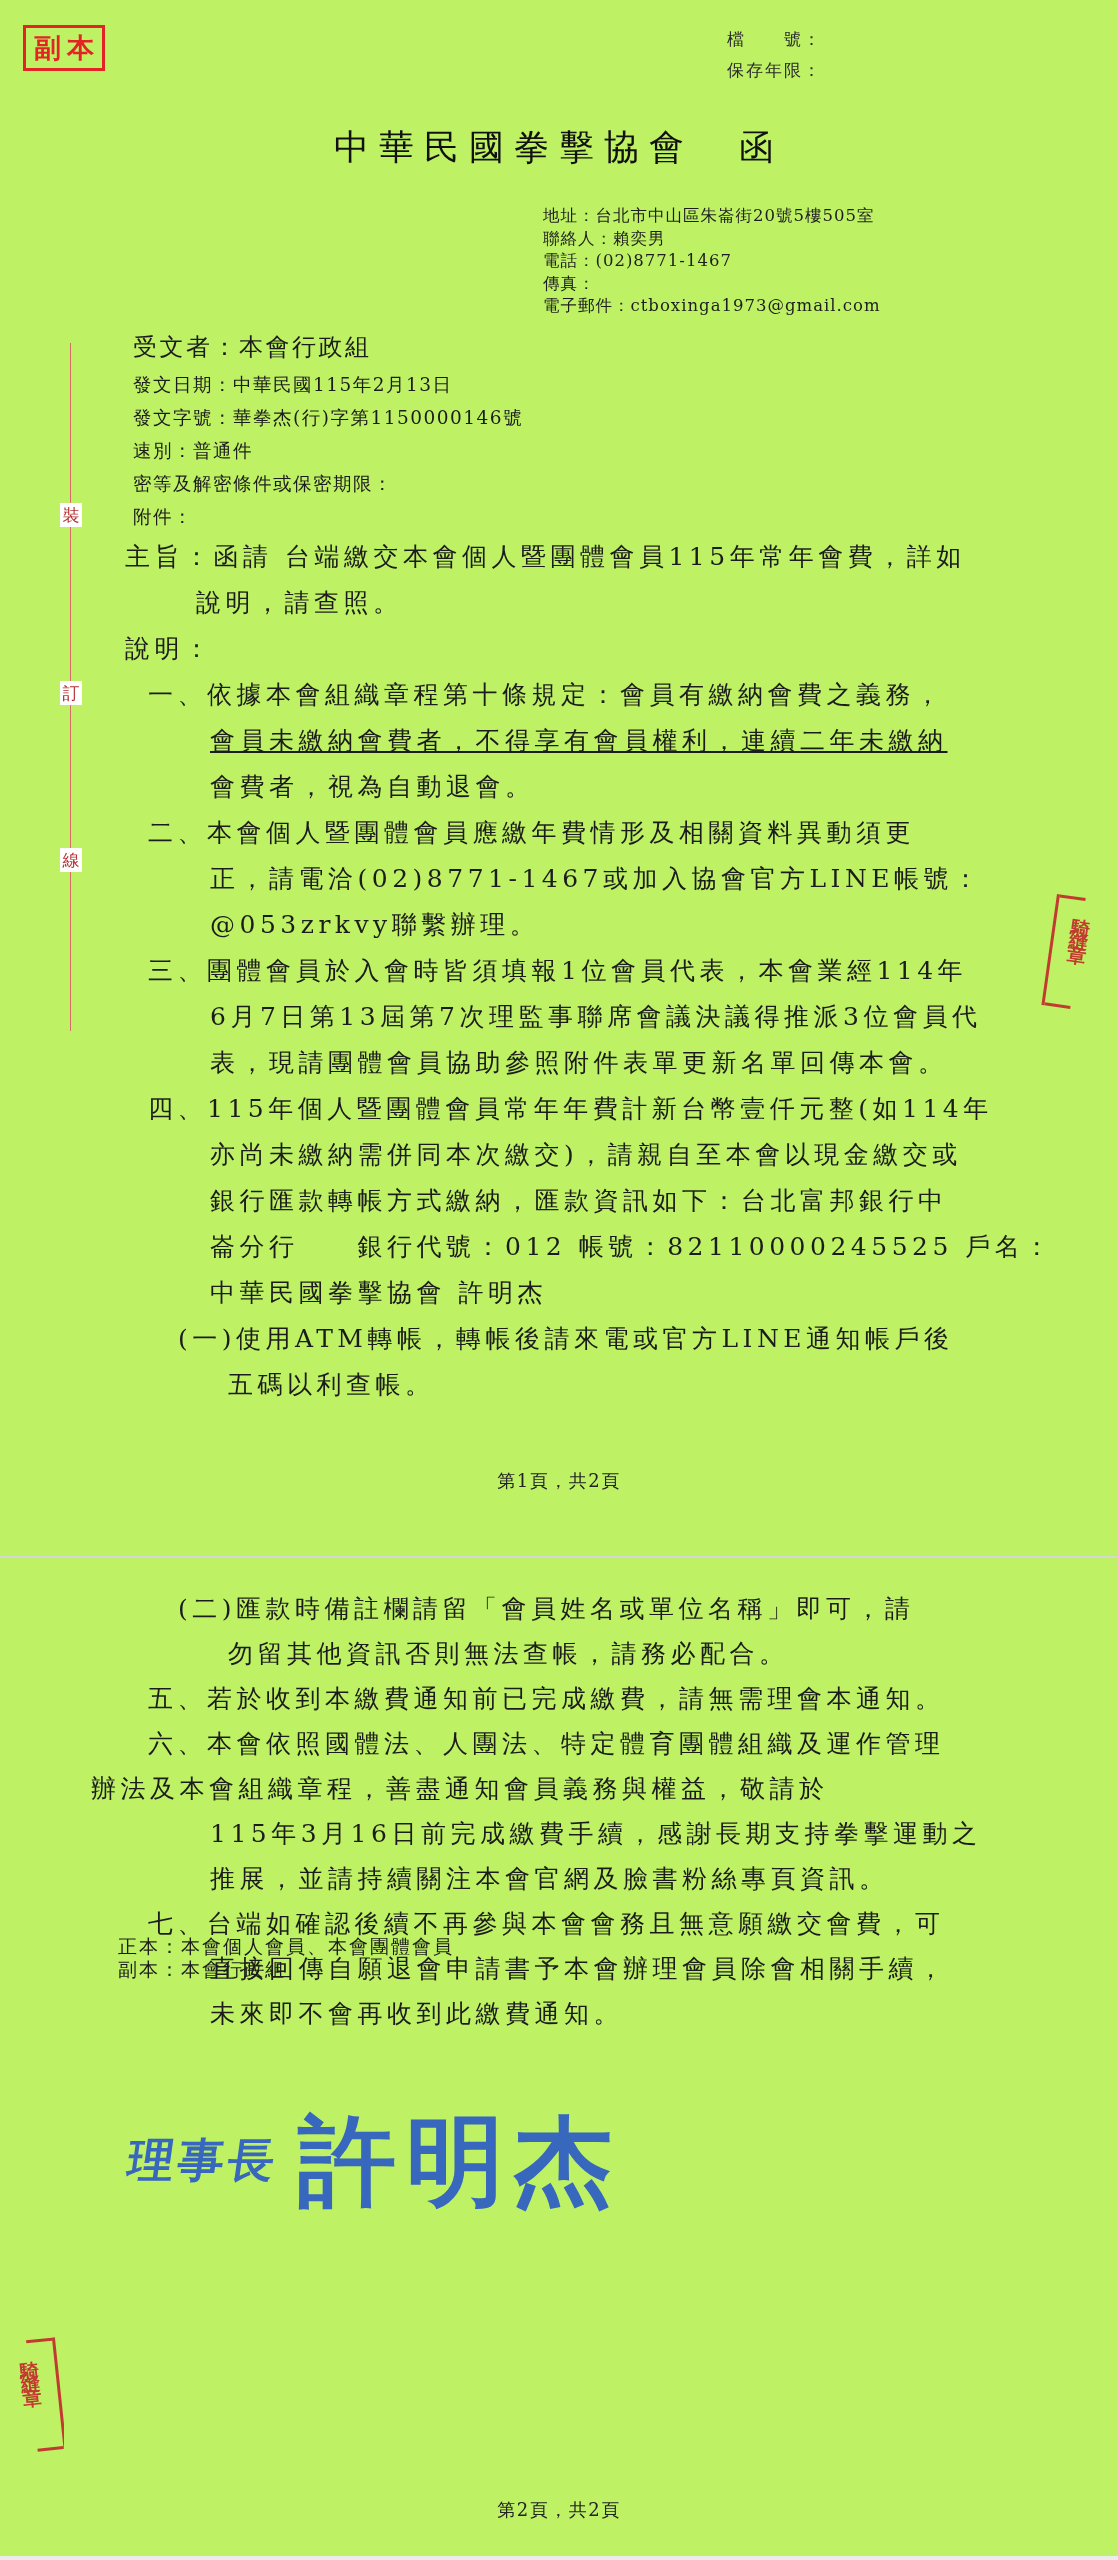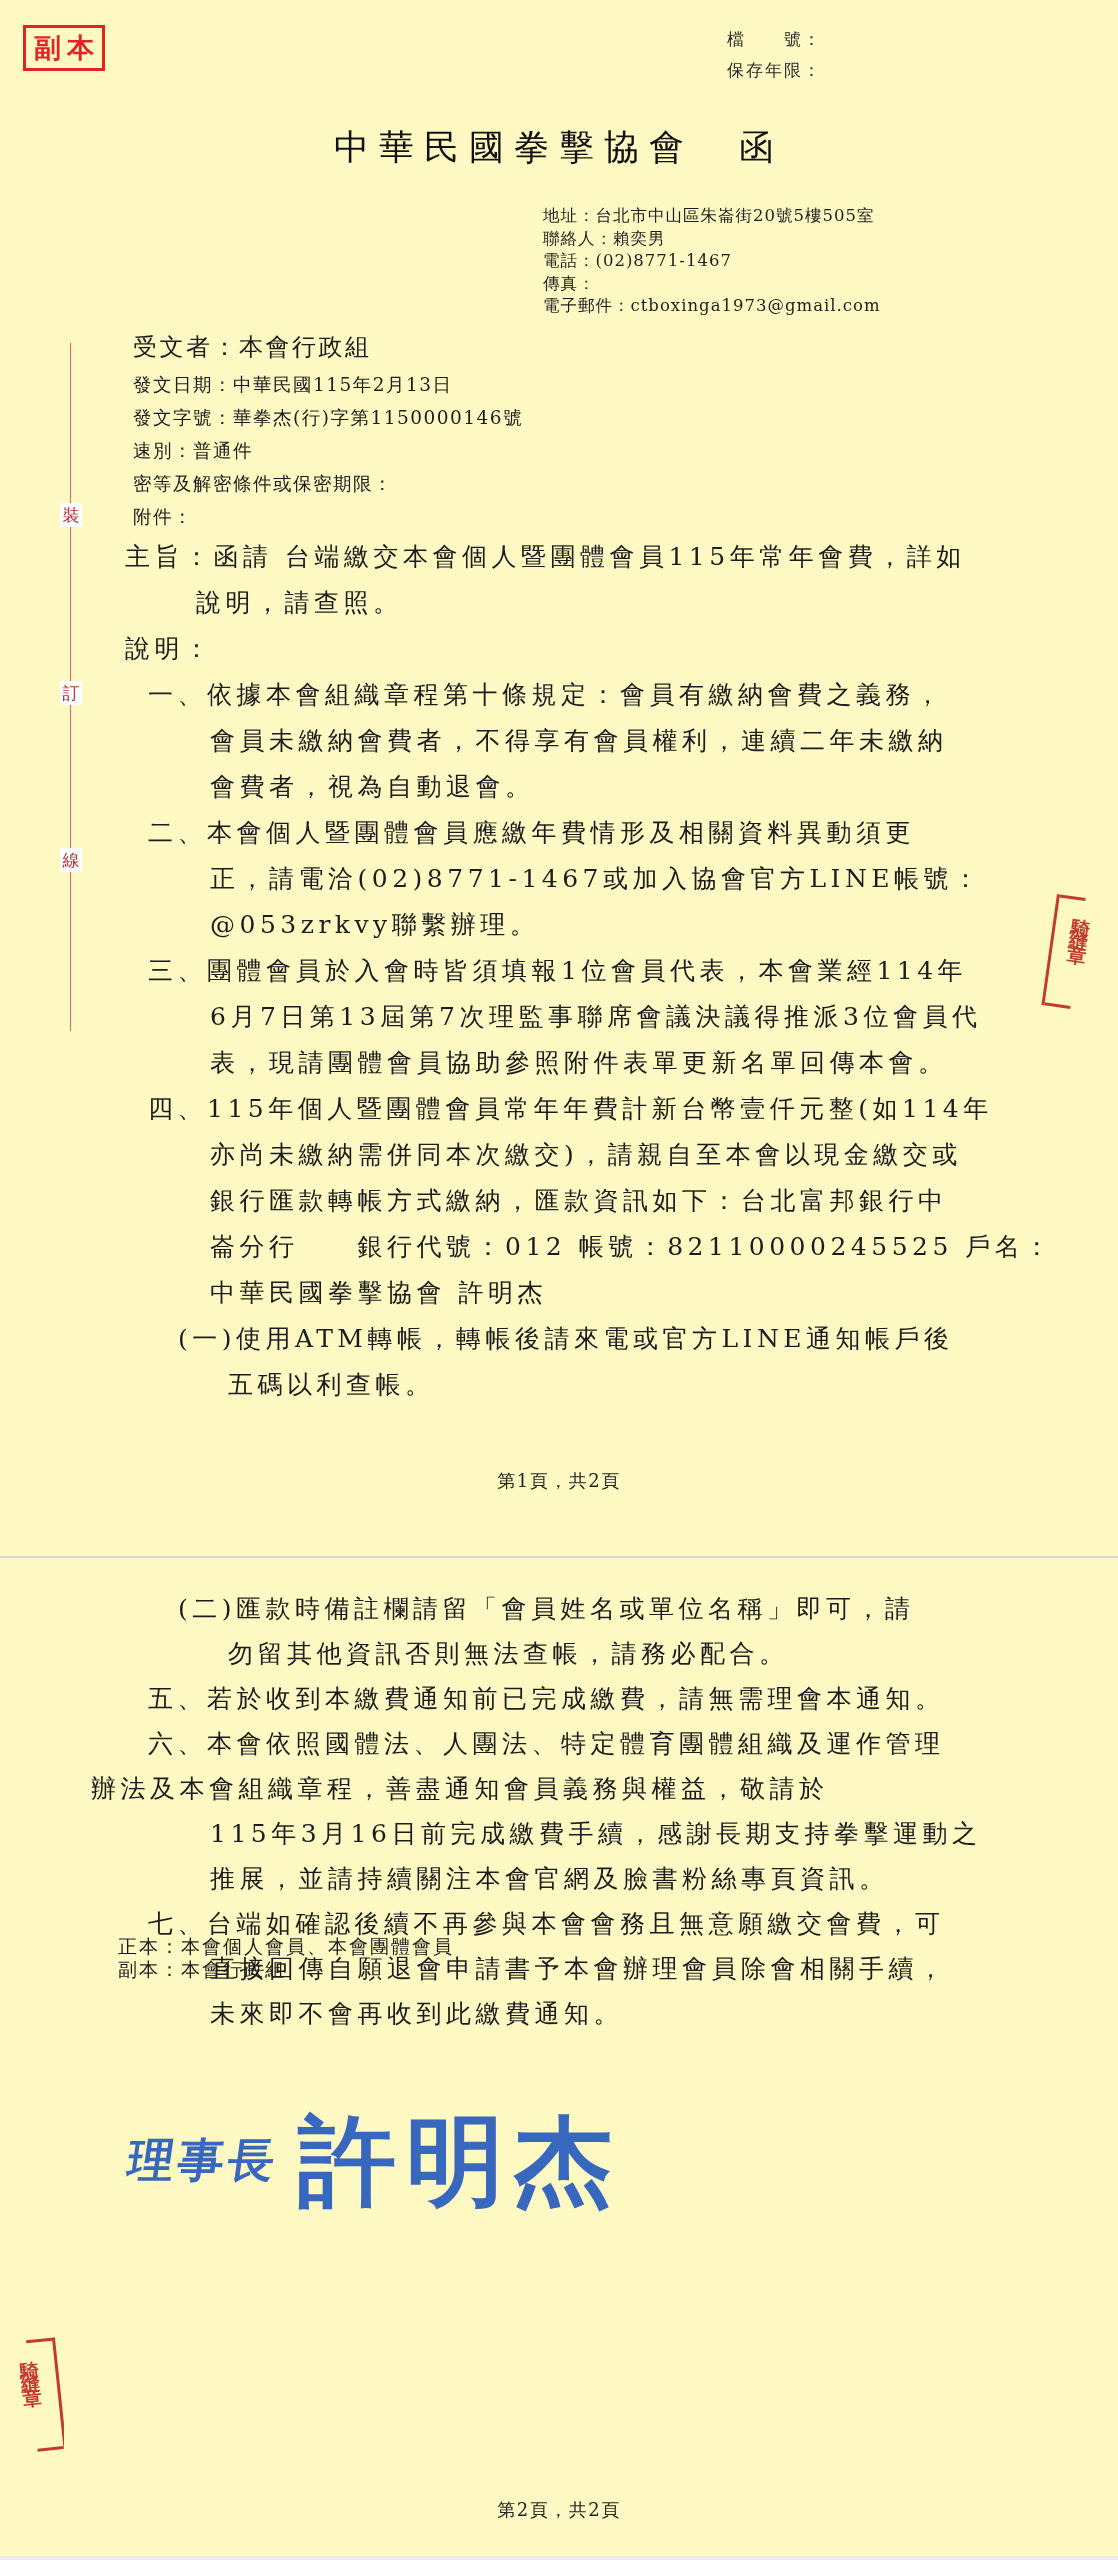--- a/index.html
+++ b/index.html
@@ -1,17 +1,17 @@
 <!DOCTYPE html>
 <html><head>
 <meta charset="utf-8">
 <style>
   html,body{margin:0;padding:0;background:#ffffff;}
   #doc{
-    position:relative;width:1118px;height:2560px;background:#fef9c3;overflow:hidden;
+    position:relative;width:1118px;height:2560px;background:#bef264;overflow:hidden;
     font-family:"DejaVu Serif","Liberation Serif",serif;color:#1c1c1c;
   }
   .abs{position:absolute;}
   
   .copy-box{
     left:23px;top:25px;width:70px;height:40px;border:3px solid #e42424;
     color:#e42424;font-size:27px;font-weight:bold;
     display:flex;align-items:center;justify-content:center;
     letter-spacing:6px;padding-left:6px;
   }
@@ -93,21 +93,21 @@
   <div class="abs bindline"></div>
   <div class="abs bindchar" style="top:503px;">裝</div>
   <div class="abs bindchar" style="top:681px;">訂</div>
   <div class="abs bindchar" style="top:848px;">線</div>
 
   <div class="abs bodyblock" style="top:534px;">
       <div class="bline" style="padding-left: 125px;">主旨：函請 台端繳交本會個人暨團體會員115年常年會費，詳如</div>
       <div class="bline" style="padding-left: 196px;">說明，請查照。</div>
       <div class="bline" style="padding-left: 125px;">說明：</div>
       <div class="bline" style="padding-left: 148px;">一、依據本會組織章程第十條規定：會員有繳納會費之義務，</div>
-      <div class="bline" style="padding-left: 210px;">會員未繳納會費者，不得享有會員權利，連續二年未繳納</div>
+      <div class="bline" style="padding-left: 210px; text-decoration: underline;">會員未繳納會費者，不得享有會員權利，連續二年未繳納</div>
       <div class="bline" style="padding-left: 210px;">會費者，視為自動退會。</div>
       <div class="bline" style="padding-left: 148px;">二、本會個人暨團體會員應繳年費情形及相關資料異動須更</div>
       <div class="bline" style="padding-left: 210px;">正，請電洽(02)8771-1467或加入協會官方LINE帳號：</div>
       <div class="bline" style="padding-left: 210px;">@053zrkvy聯繫辦理。</div>
       <div class="bline" style="padding-left: 148px;">三、團體會員於入會時皆須填報1位會員代表，本會業經114年</div>
       <div class="bline" style="padding-left: 210px;">6月7日第13屆第7次理監事聯席會議決議得推派3位會員代</div>
       <div class="bline" style="padding-left: 210px;">表，現請團體會員協助參照附件表單更新名單回傳本會。</div>
       <div class="bline" style="padding-left: 148px;">四、115年個人暨團體會員常年年費計新台幣壹仟元整(如114年</div>
       <div class="bline" style="padding-left: 210px;">亦尚未繳納需併同本次繳交)，請親自至本會以現金繳交或</div>
       <div class="bline" style="padding-left: 210px;">銀行匯款轉帳方式繳納，匯款資訊如下：台北富邦銀行中</div>

